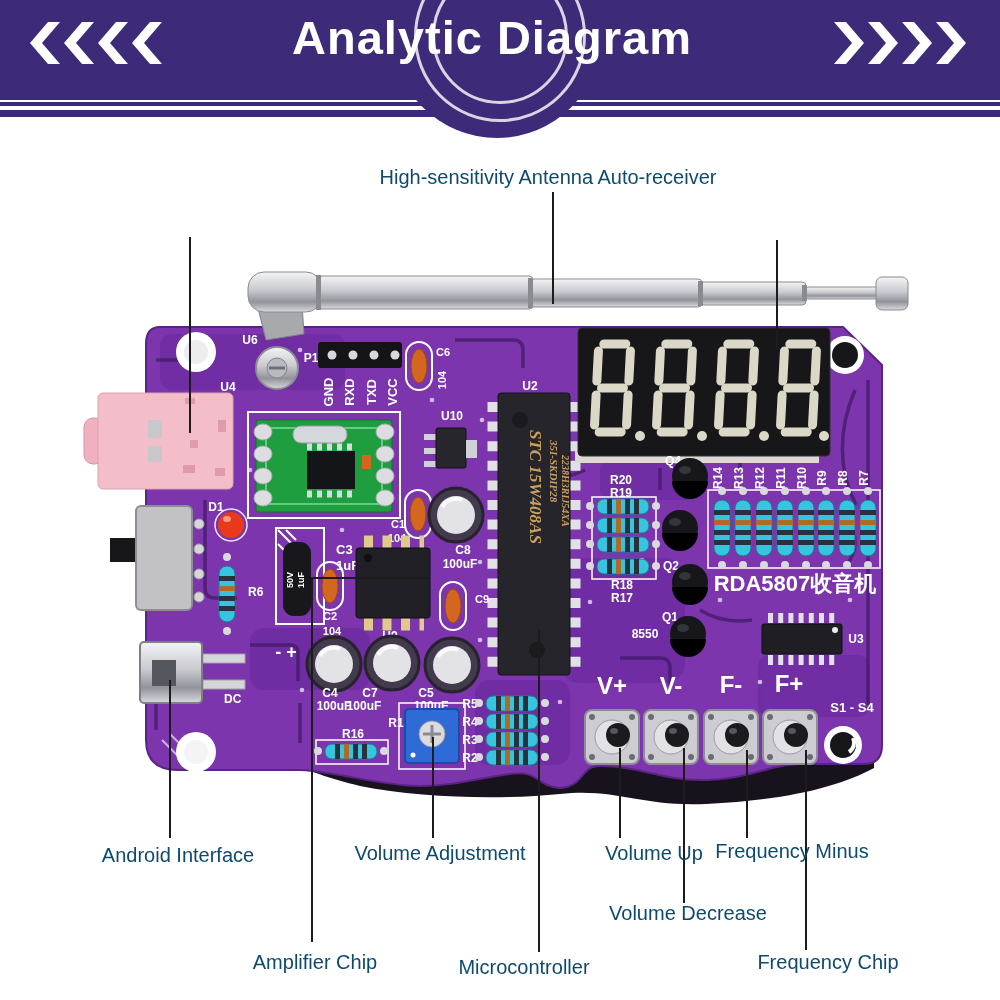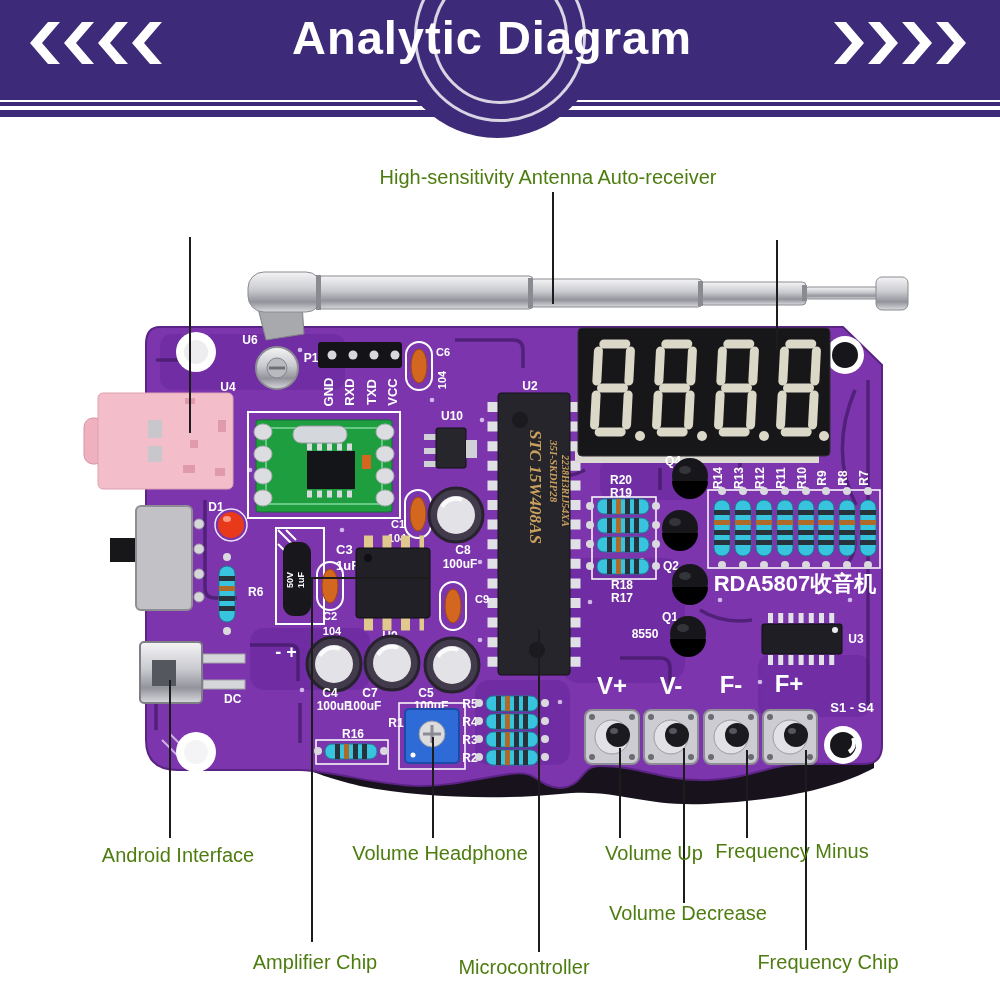--- a/index.html
+++ b/index.html
@@ -17,21 +17,21 @@
   .r2{left:22px;top:22px;width:166px;height:166px;}
   .title{position:absolute;left:0;top:10px;width:984px;margin:0;text-align:center;color:#fff;
          font-size:47px;font-weight:bold;letter-spacing:1px;z-index:5;}
   .chev-group{position:absolute;top:22px;display:flex;gap:4px;z-index:5;}
   .chev-left{left:30px;}
   .chev-right{right:34px;}
   .chev{width:30px;height:42px;background:#fff;}
   .chev.l{clip-path:polygon(100% 0%,60% 0%,0% 50%,60% 100%,100% 100%,40% 50%);}
   .chev.r{clip-path:polygon(0% 0%,40% 0%,100% 50%,40% 100%,0% 100%,60% 50%);}
   
-  .co-label{position:absolute;transform:translateX(-50%);white-space:nowrap;color:#4d7c0f;
+  .co-label{position:absolute;transform:translateX(-50%);white-space:nowrap;color:#0c4a6e;
             font-size:20px;z-index:7;}
   .co-line{position:absolute;width:2px;background:#1c1c1c;z-index:6;}
   .co-line.h{height:2px;}
   .lbl-antenna{left:548px;top:166px;}
   .lbl-jack{left:210px;top:211px;}
   .lbl-display{left:770px;top:212px;}
   .lbl-android{left:178px;top:844px;}
   .lbl-voladj{left:440px;top:842px;}
   .lbl-volup{left:618px;top:842px;margin-left:36px;}
   .lbl-freqminus{left:792px;top:840px;}
@@ -77,21 +77,21 @@
   <div class="chev-group chev-right">
     <div class="chev r"></div>
       <div class="chev r"></div>
       <div class="chev r"></div>
       <div class="chev r"></div>
   </div>
   <h1 class="title">Analytic Diagram</h1>
 
   <div class="co-label lbl-antenna">High-sensitivity Antenna Auto-receiver</div>
   <div class="co-label lbl-android">Android Interface</div>
-  <div class="co-label lbl-voladj">Volume Headphone</div>
+  <div class="co-label lbl-voladj">Volume Adjustment</div>
   <div class="co-label lbl-volup">Volume Up</div>
   <div class="co-label lbl-freqminus">Frequency Minus</div>
   <div class="co-label lbl-voldec">Volume Decrease</div>
   <div class="co-label lbl-amp">Amplifier Chip</div>
   <div class="co-label lbl-mcu">Microcontroller</div>
   <div class="co-label lbl-freqplus">Frequency Chip</div>
 
   <div class="co-line ln-antenna"></div>
   <div class="co-line ln-jack"></div>
   <div class="co-line ln-display"></div>

